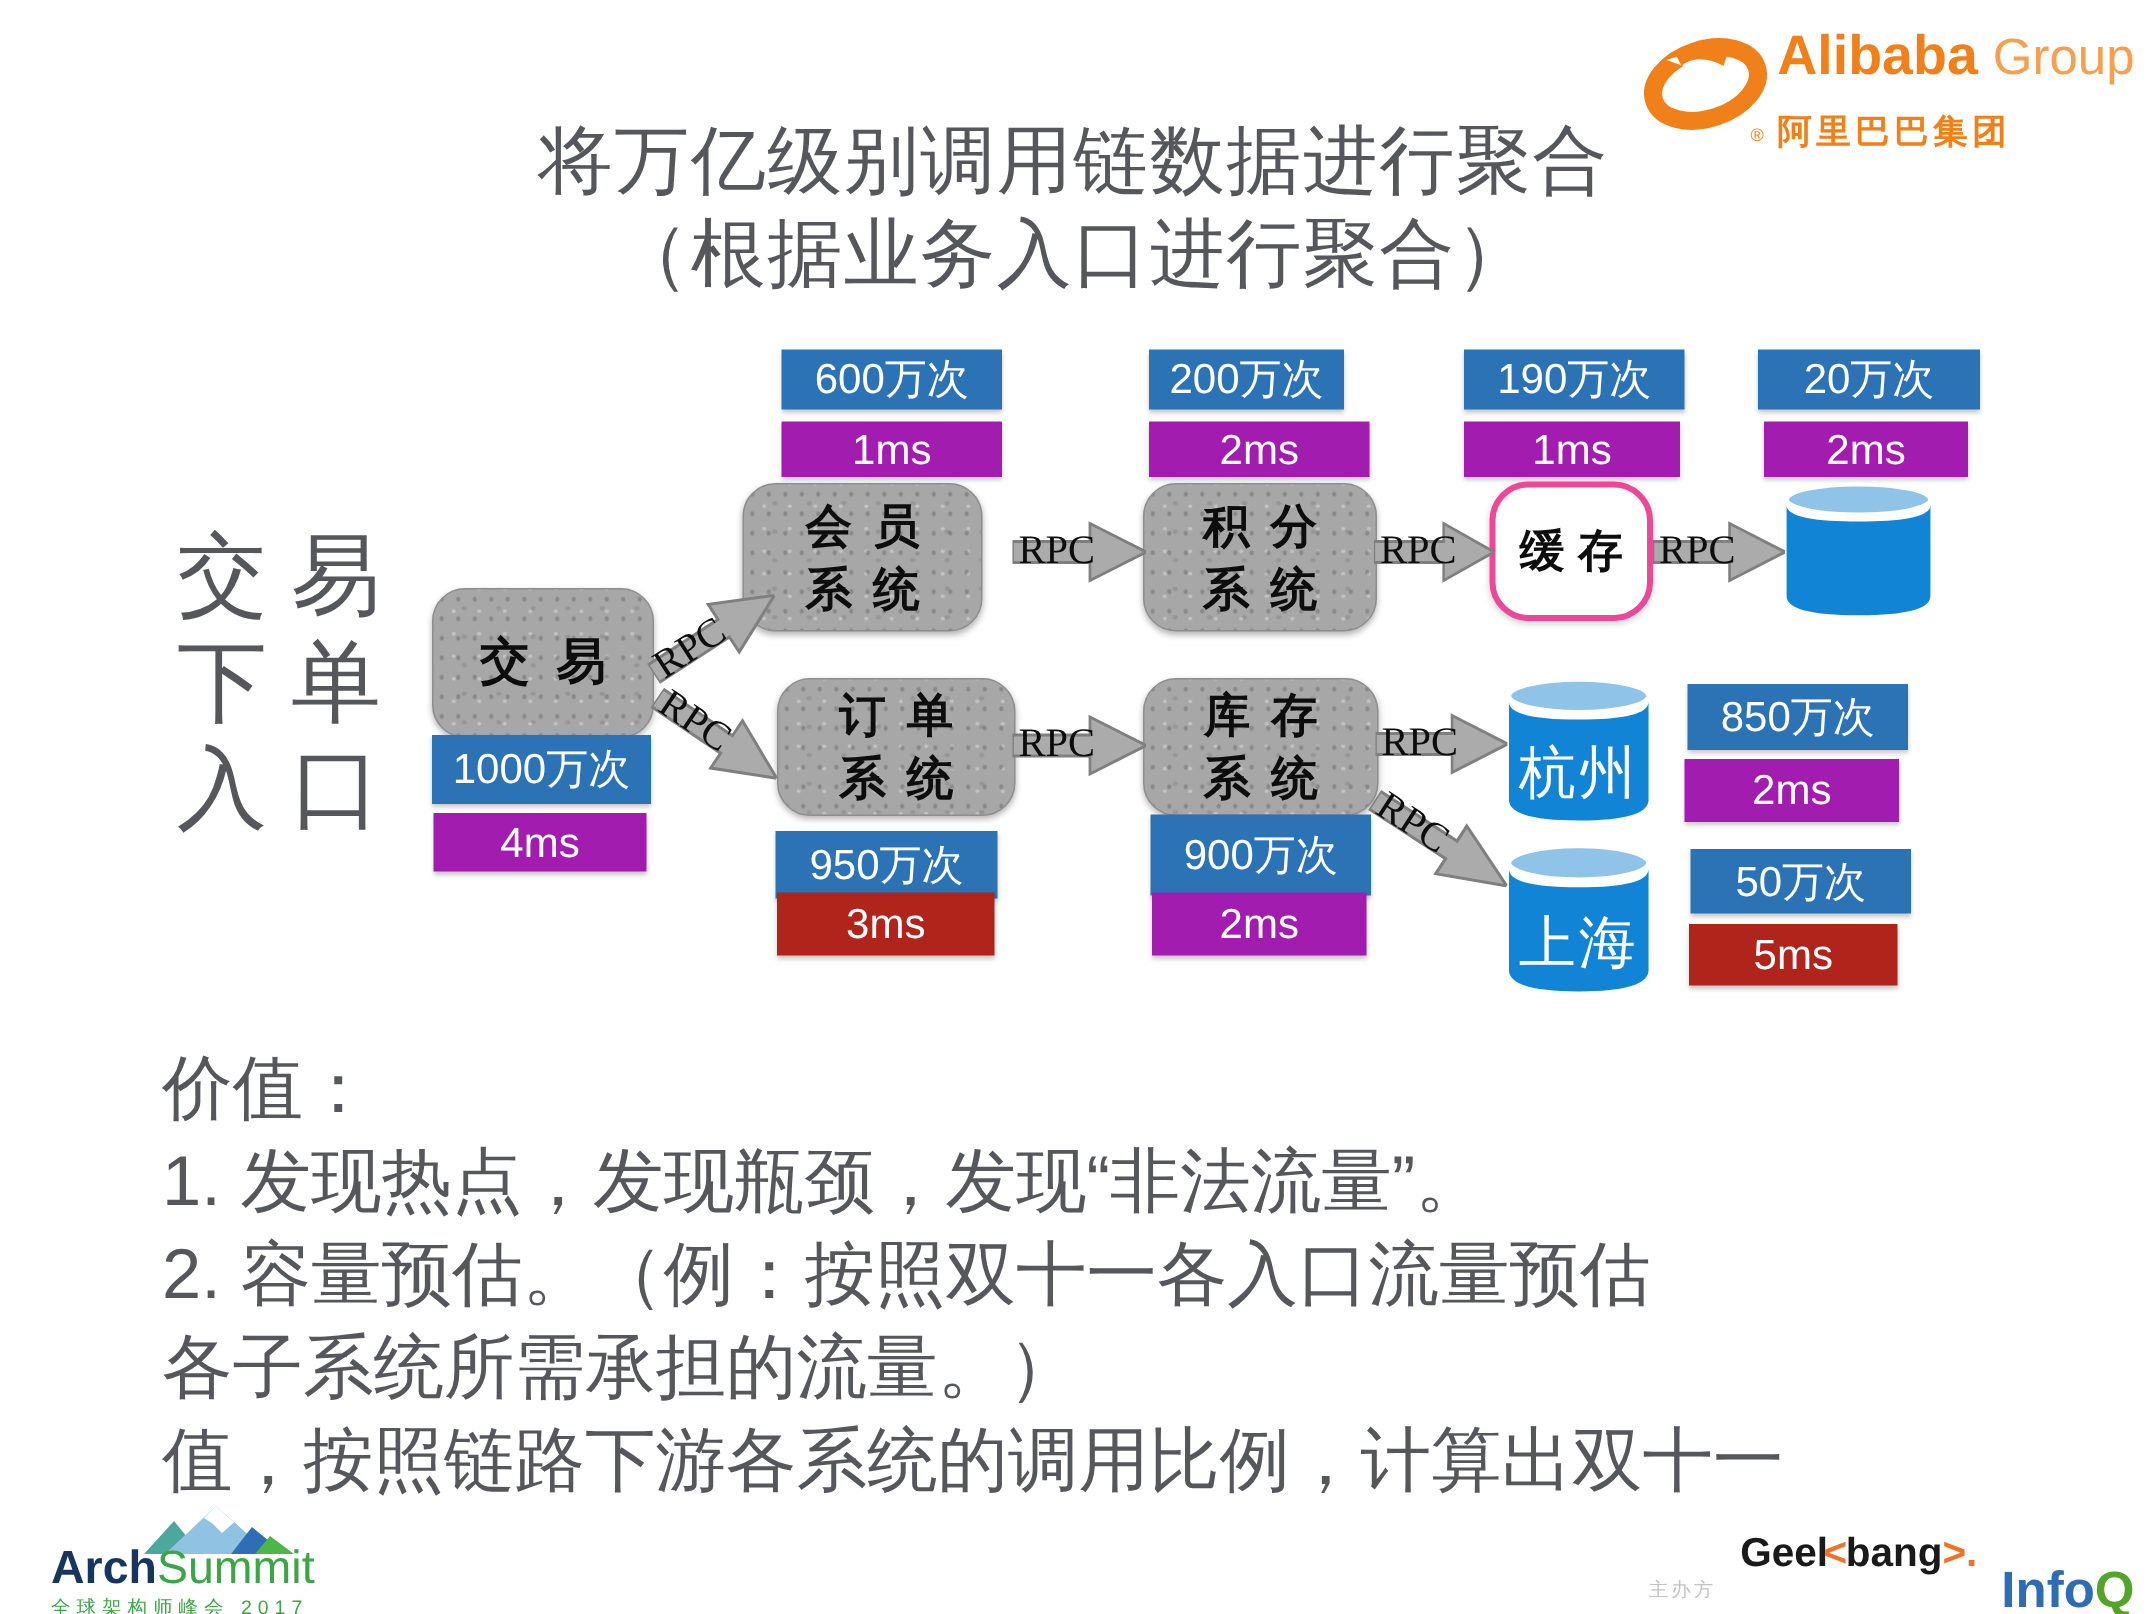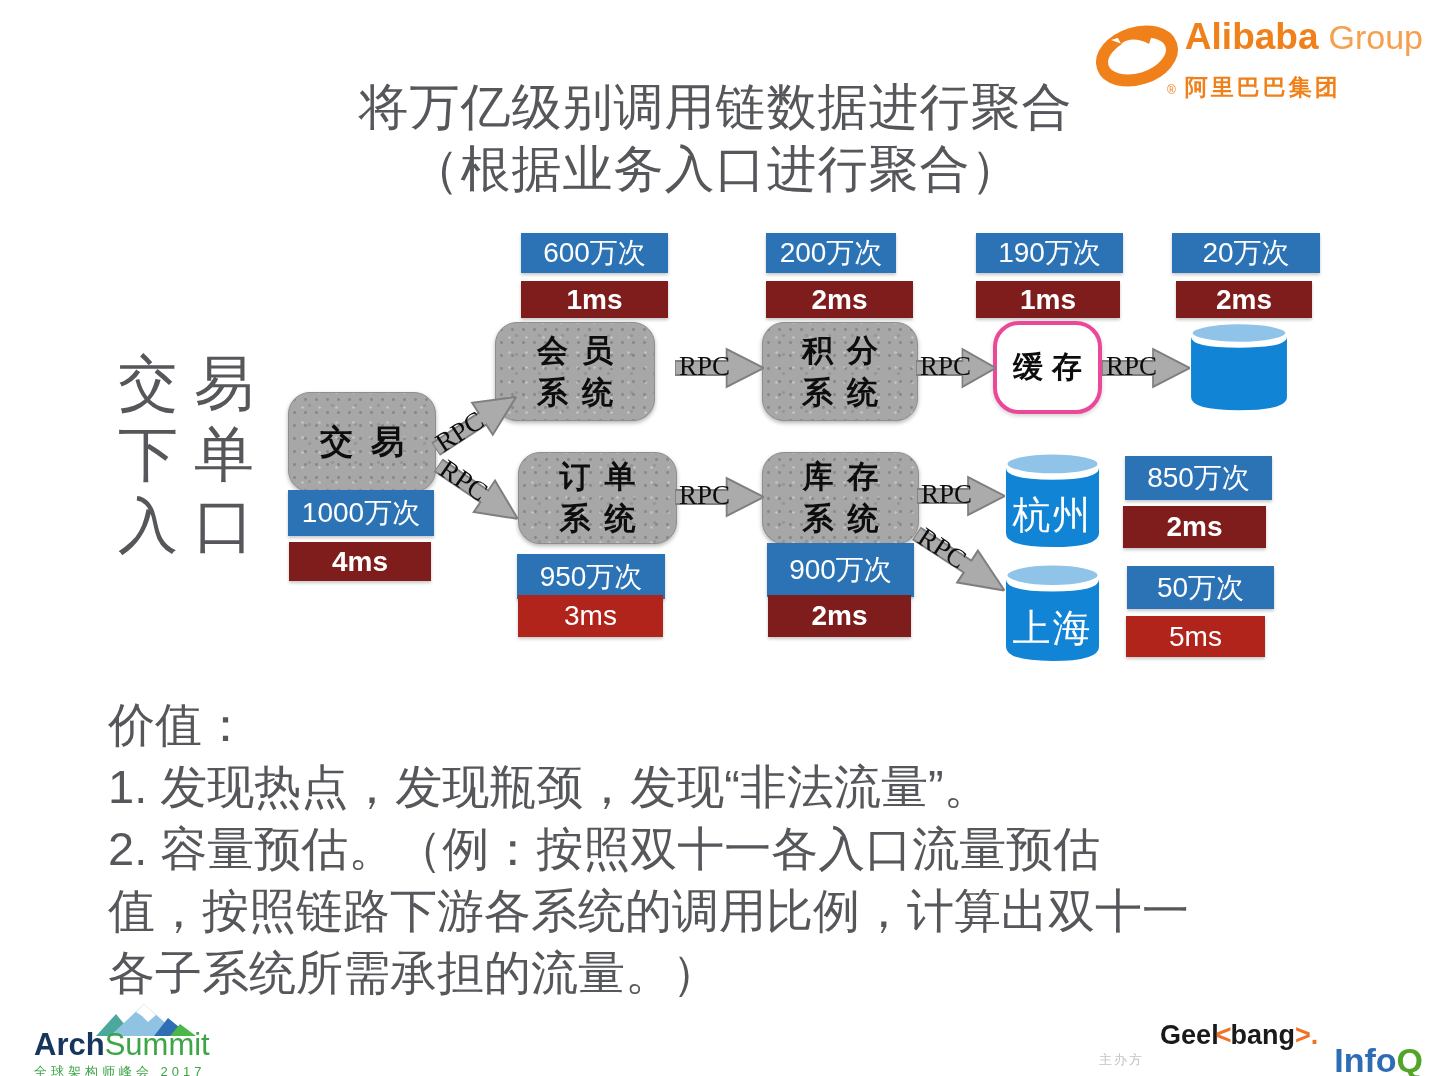--- a/index.html
+++ b/index.html
@@ -24,21 +24,21 @@
   .entry-label{
     position:absolute;left:118px;top:348px;color:#56575B;
     font-size:60px;line-height:71px;letter-spacing:16px;white-space:pre-line;
   }
   
   .badge{
     position:absolute;display:flex;align-items:center;justify-content:center;
     color:#ffffff;font-size:28px;box-shadow:0 2px 3px rgba(0,0,0,.22);
   }
   .badge.blue{background:#2C73B6;}
-  .badge.green{background:#7f1d1d;font-weight:bold;}
+  .badge.green{background:#a21caf;}
   .badge.red{background:#B1241B;}
   
   .sysbox{
     position:absolute;border-radius:22px;border:1px solid #8E8E8E;
     background-color:#A7A7A7;
     background-image:
       radial-gradient(rgba(55,55,55,.28) 1px, transparent 1.7px),
       radial-gradient(rgba(255,255,255,.32) 1px, transparent 1.7px),
       radial-gradient(rgba(70,70,70,.18) 1.3px, transparent 2.2px);
     background-size:11px 13px,17px 15px,23px 19px;
@@ -251,22 +251,22 @@
     <svg viewBox="0 0 100 44" preserveAspectRatio="none">
         <polygon points="0,15 58,15 58,3 100,22 58,41 58,29 0,29" fill="#ABABAB" stroke="#7F7F7F" stroke-width="2"></polygon>
       </svg>
     <span class="rpc-label">RPC</span>
   </div>
 
   <div class="value-text">
     <div>价值：</div>
     <div>1. 发现热点，发现瓶颈，发现“非法流量”。</div>
     <div>2. 容量预估。（例：按照双十一各入口流量预估</div>
+    <div>各子系统所需承担的流量。）</div>
     <div>值，按照链路下游各系统的调用比例，计算出双十一</div>
-    <div>各子系统所需承担的流量。）</div>
   </div>
 
   <div class="archsummit">
     <svg class="as-mountain" width="100" height="34" viewBox="0 0 100 34">
       <polygon points="0,34 20,12 38,34" fill="#4CA79C"></polygon>
       <polygon points="14,34 48,2 84,34" fill="#8FC3E1"></polygon>
       <polygon points="40,10 48,2 60,13 52,20 46,14" fill="#ffffff"></polygon>
       <polygon points="58,34 72,16 94,34" fill="#2F6EB5"></polygon>
       <polygon points="74,34 84,22 100,34" fill="#4CB748"></polygon>
     </svg>

